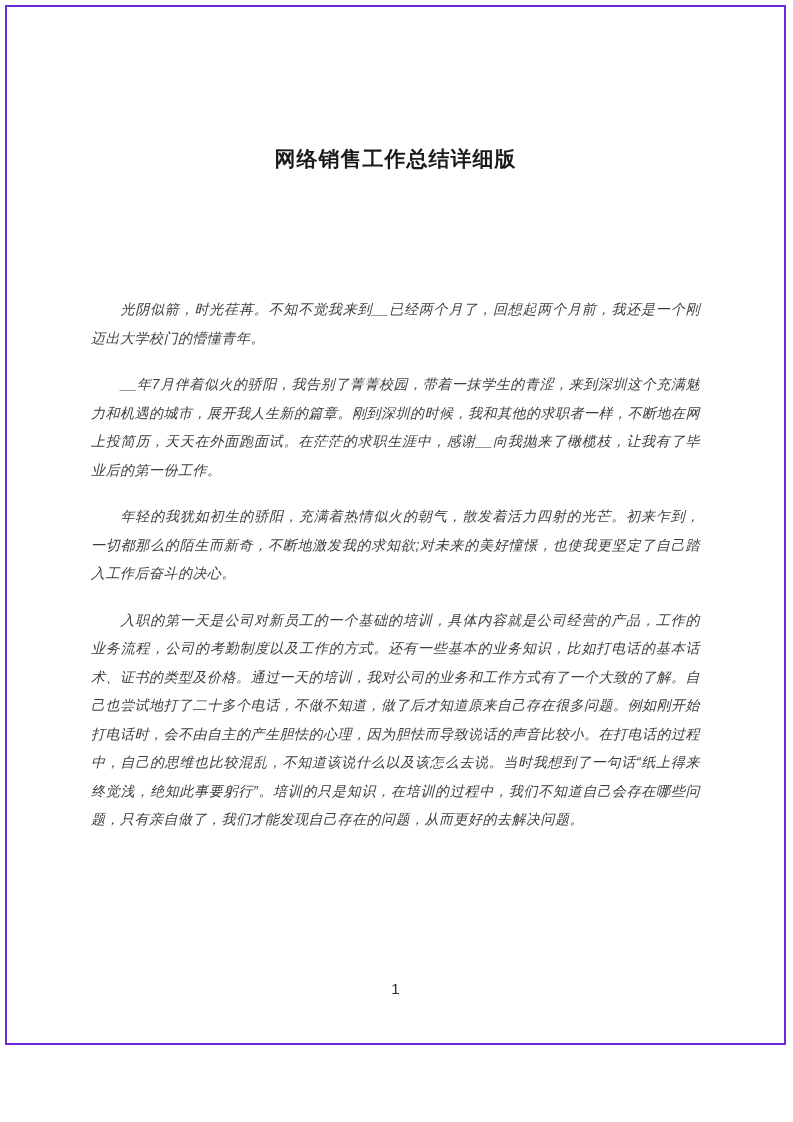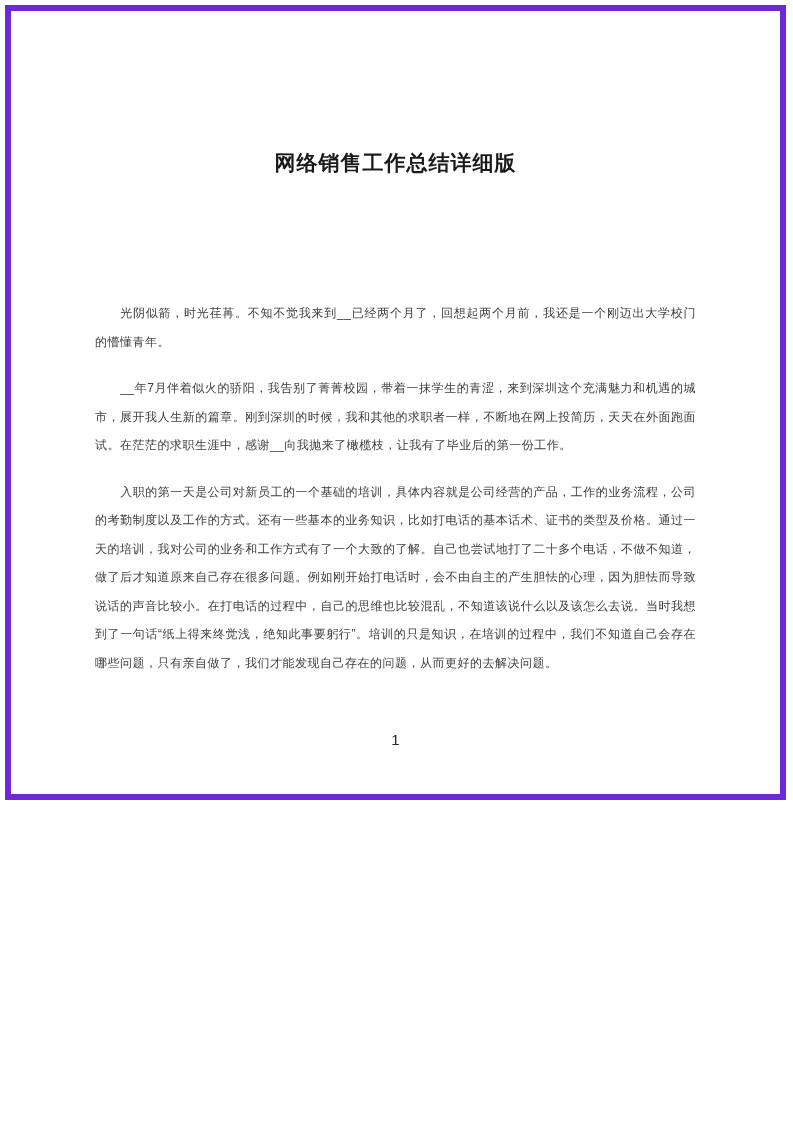--- a/index.html
+++ b/index.html
@@ -12,48 +12,49 @@
     height: 1122px;
     position: relative;
     font-family: "Liberation Sans", "DejaVu Sans", sans-serif;
     overflow: hidden;
   }
   .page {
     position: absolute;
     top: 5px;
     left: 5px;
     width: 781px;
-    height: 795px;
-    border: 6px solid #6d28d9;
+    height: 1040px;
+    border: 2px solid #6d28d9;
     box-sizing: border-box;
     background: #ffffff;
   }
   .doc-title {
     margin: 0;
     padding-top: 138px;
     text-align: center;
     font-size: 21px;
     font-weight: bold;
     color: #1a1a1a;
     letter-spacing: 1px;
   }
   .doc-body {
     margin-top: 122px;
     padding: 0 84px;
     color: #3d3d3d;
   }
   .doc-body p {
     margin: 0 0 18px 0;
-    font-size: 12px;
+    font-size: 14px;
     line-height: 28.5px;
     text-align: justify;
     text-justify: inter-ideograph;
     text-indent: 2.1em;
     letter-spacing: 0.5px;
     word-break: break-all;
+    font-style: italic;
   }
   .page-number {
     position: absolute;
     bottom: 46px;
     left: 0;
     right: 0;
     text-align: center;
     font-size: 15px;
     color: #2b2b2b;
   }
@@ -61,18 +62,19 @@
 </head>
 <body>
 
 <div class="page">
 
   <h1 class="doc-title">网络销售工作总结详细版</h1>
 
   <div class="doc-body">
     <p>光阴似箭，时光荏苒。不知不觉我来到__已经两个月了，回想起两个月前，我还是一个刚迈出大学校门的懵懂青年。</p>
     <p>__年7月伴着似火的骄阳，我告别了菁菁校园，带着一抹学生的青涩，来到深圳这个充满魅力和机遇的城市，展开我人生新的篇章。刚到深圳的时候，我和其他的求职者一样，不断地在网上投简历，天天在外面跑面试。在茫茫的求职生涯中，感谢__向我抛来了橄榄枝，让我有了毕业后的第一份工作。</p>
+    <p>年轻的我犹如初生的骄阳，充满着热情似火的朝气，散发着活力四射的光芒。初来乍到，一切都那么的陌生而新奇，不断地激发我的求知欲;对未来的美好憧憬，也使我更坚定了自己踏入工作后奋斗的决心。</p>
     <p>入职的第一天是公司对新员工的一个基础的培训，具体内容就是公司经营的产品，工作的业务流程，公司的考勤制度以及工作的方式。还有一些基本的业务知识，比如打电话的基本话术、证书的类型及价格。通过一天的培训，我对公司的业务和工作方式有了一个大致的了解。自己也尝试地打了二十多个电话，不做不知道，做了后才知道原来自己存在很多问题。例如刚开始打电话时，会不由自主的产生胆怯的心理，因为胆怯而导致说话的声音比较小。在打电话的过程中，自己的思维也比较混乱，不知道该说什么以及该怎么去说。当时我想到了一句话“纸上得来终觉浅，绝知此事要躬行”。培训的只是知识，在培训的过程中，我们不知道自己会存在哪些问题，只有亲自做了，我们才能发现自己存在的问题，从而更好的去解决问题。</p>
   </div>
 
   <div class="page-number">1</div>
 
 </div>
 
 </body></html>

